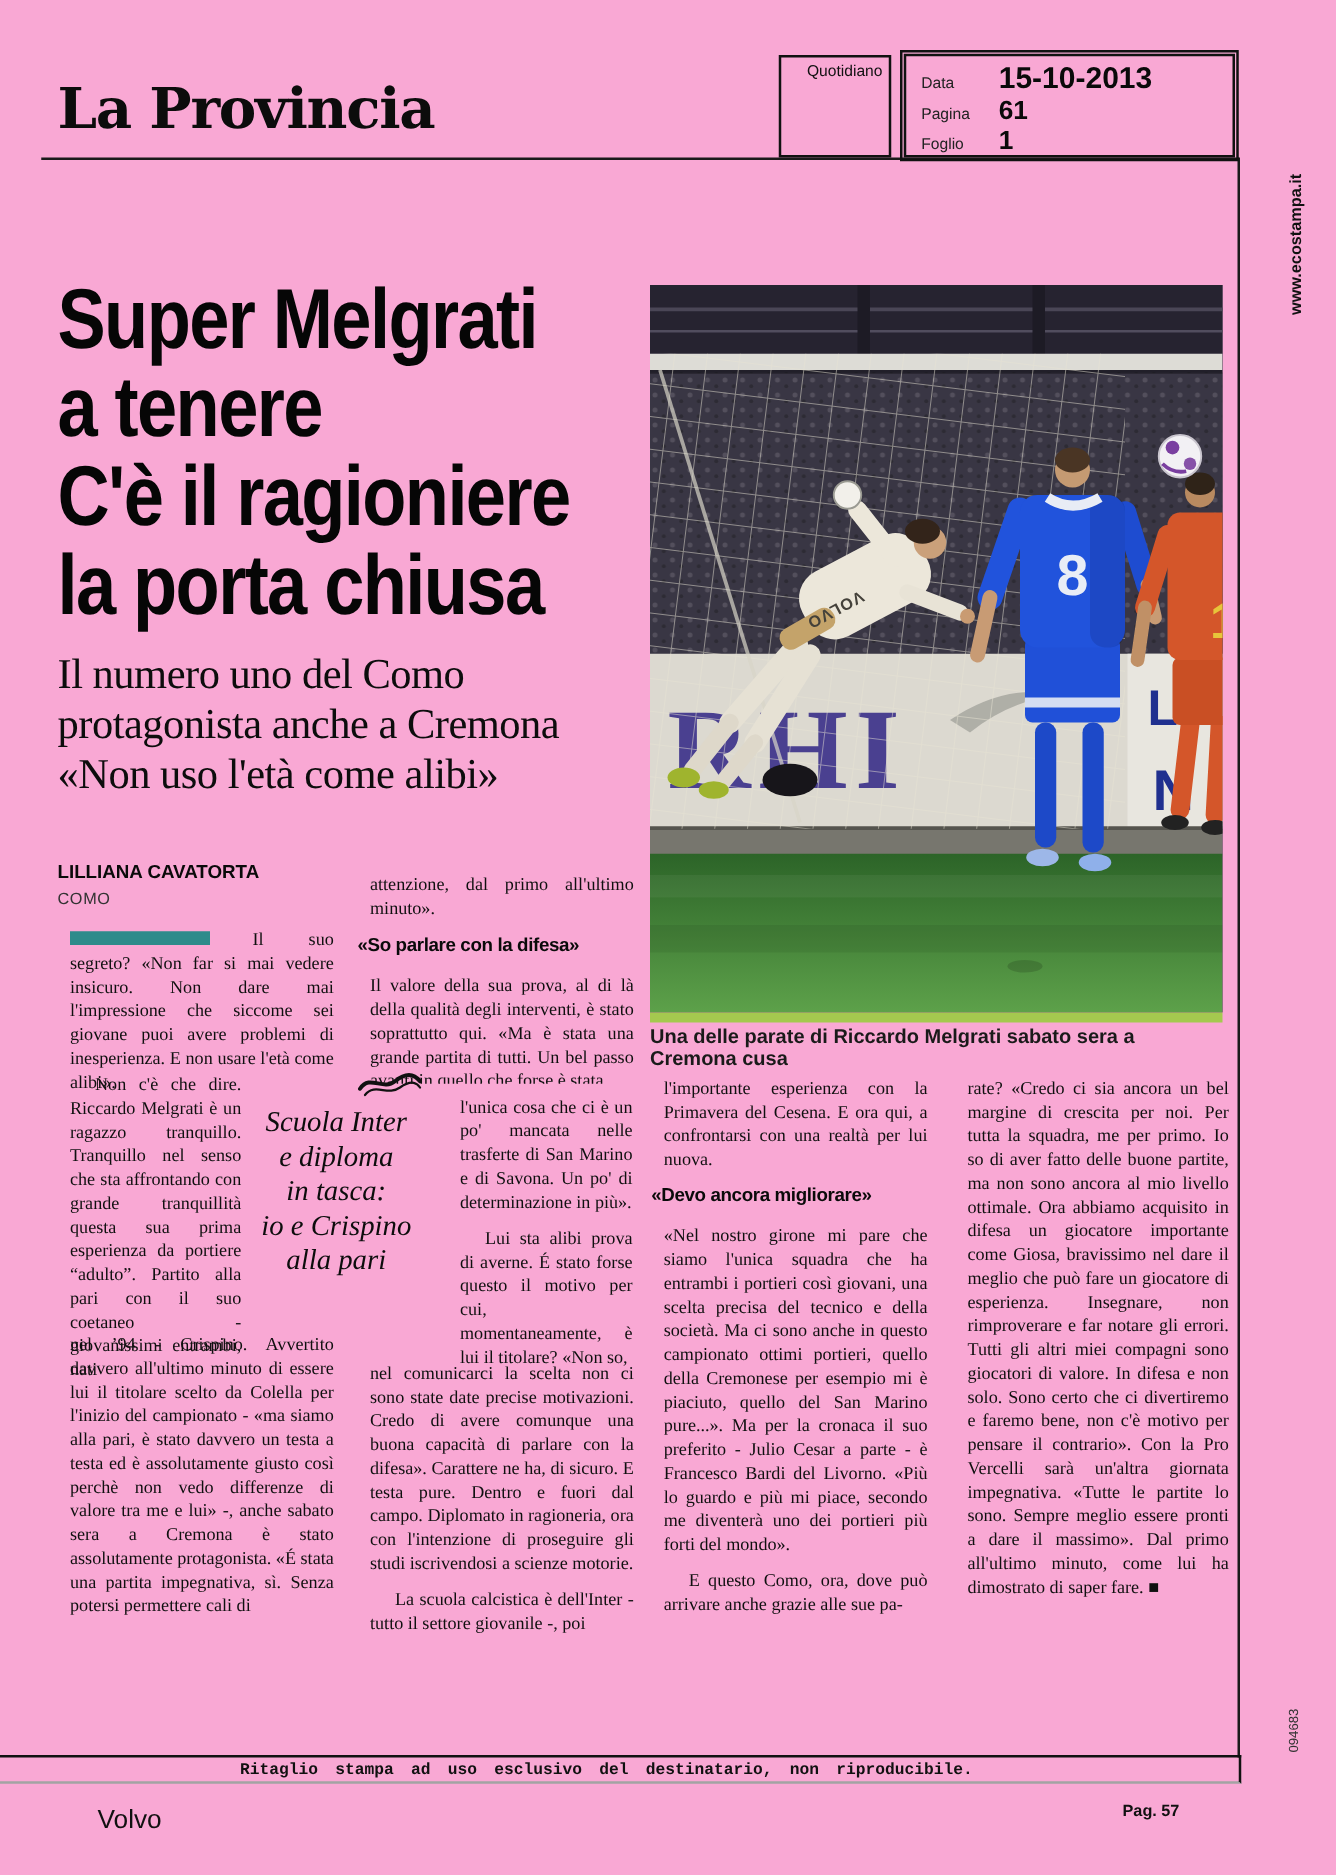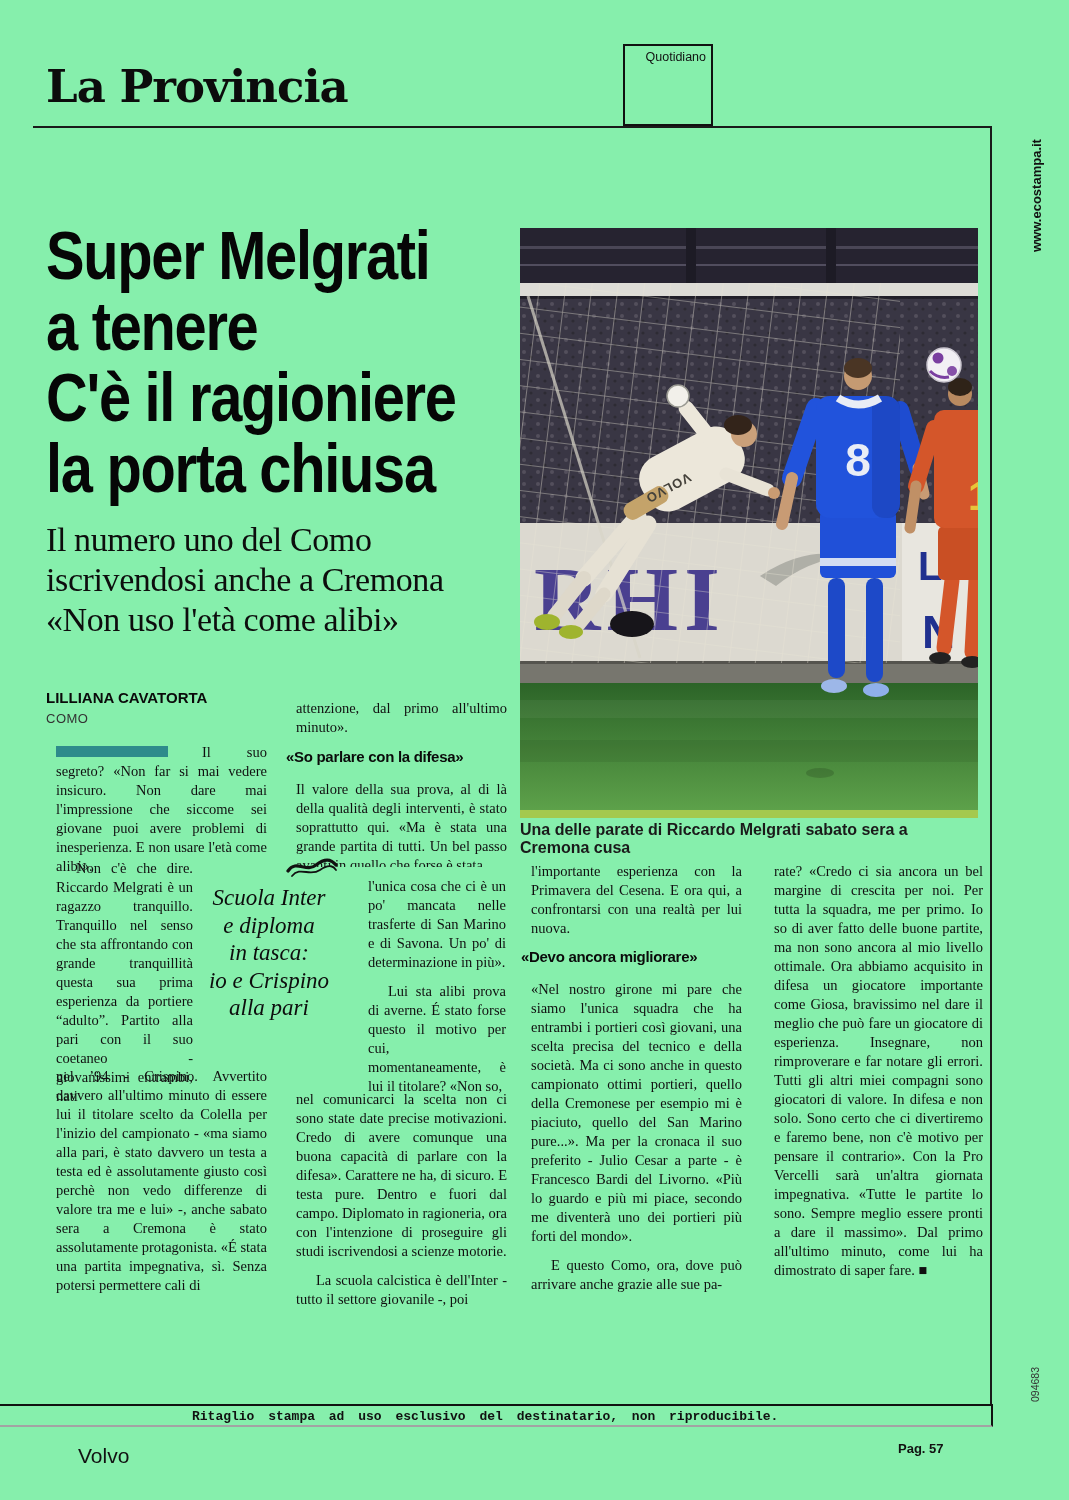--- a/index.html
+++ b/index.html
@@ -1,16 +1,16 @@
 <!DOCTYPE html>
 <html><head>
 <meta charset="utf-8">
 <style>
   html,body{margin:0;padding:0;background:#ffffff;}
-  .page{position:relative;width:1069px;height:1500px;background:#86efac;overflow:hidden;
+  .page{position:relative;width:1069px;height:1500px;background:#f9a8d4;overflow:hidden;
         font-family:"Liberation Serif", serif;color:#111;}
 
   
   .masthead{position:absolute;left:46px;top:60px;font-family:"DejaVu Serif",serif;
             font-weight:bold;font-size:45px;letter-spacing:-1px;color:#0c0c0c;}
   .top-rule{position:absolute;left:33px;top:126px;width:958px;height:2px;background:#1a1a1a;}
   .right-rule{position:absolute;left:990px;top:126px;width:2px;height:1280px;background:#1a1a1a;}
 
   .quotidiano-box{position:absolute;left:623px;top:44px;width:90px;height:82px;
                   border:2px solid #111;box-sizing:border-box;}
@@ -82,33 +82,47 @@
 
 <div class="page">
 
   <div class="top-rule"></div>
   <div class="right-rule"></div>
 
   <div class="masthead">La Provincia</div>
   <div class="quotidiano-box">
     <span>Quotidiano</span>
   </div>
+  <div class="info-box">
+    <div class="info-row">
+      <span class="info-label">Data</span>
+      <span class="info-value v-data">15-10-2013</span>
+    </div>
+    <div class="info-row">
+      <span class="info-label">Pagina</span>
+      <span class="info-value v-pagina">61</span>
+    </div>
+    <div class="info-row">
+      <span class="info-label">Foglio</span>
+      <span class="info-value v-foglio">1</span>
+    </div>
+  </div>
   <div class="ecostampa-vert">www.ecostampa.it</div>
   <div class="clip-code-vert">094683</div>
 
   <div class="headline">
     <div class="hl"><span>Super Melgrati</span></div>
     <div class="hl"><span>a tenere</span></div>
     <div class="hl"><span>C'è il ragioniere</span></div>
     <div class="hl"><span>la porta chiusa</span></div>
   </div>
 
   <div class="subhead">
     <div>Il numero uno del Como</div>
-    <div>iscrivendosi anche a Cremona</div>
+    <div>protagonista anche a Cremona</div>
     <div>«Non uso l'età come alibi»</div>
   </div>
 
   <div class="byline">LILLIANA CAVATORTA</div>
   <div class="dateline">COMO</div>
 
   <div class="photo">
     <svg width="458" height="582" viewBox="0 0 458 582" xmlns="http://www.w3.org/2000/svg">
       <defs>
         <pattern id="seats" width="14" height="12" patternUnits="userSpaceOnUse">

